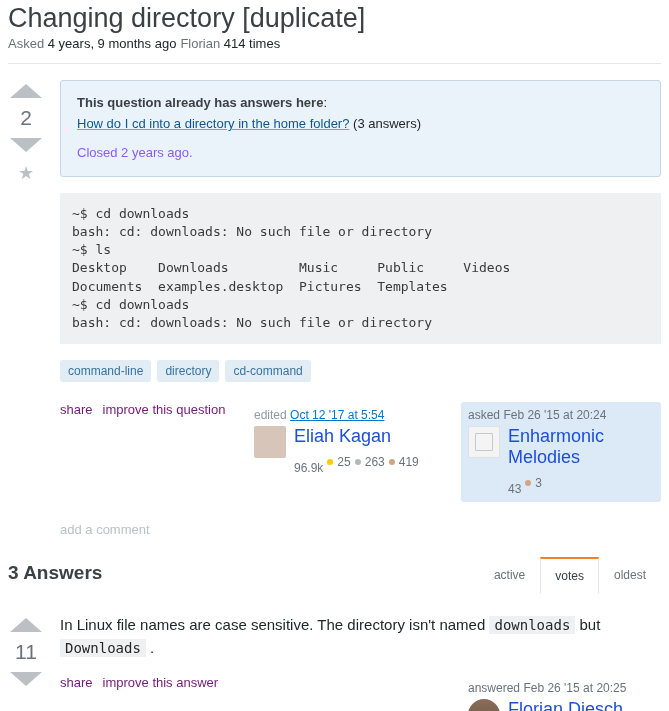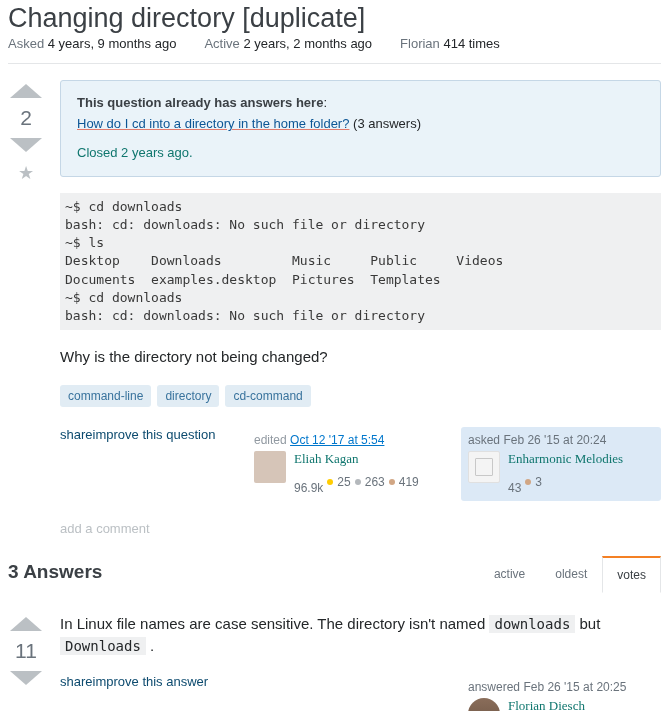--- a/index.html
+++ b/index.html
@@ -1,50 +1,50 @@
 <!DOCTYPE html>
 <html><head>
 <meta charset="utf-8">
 <style>
 * { margin: 0; padding: 0; box-sizing: border-box; }
 body { font-family: Arial, Helvetica, sans-serif; font-size: 13px; color: #232629; background: #fff; padding: 0 8px; width: 669px; }
 h1 { font-size: 27px; font-weight: 400; color: #3b4045; line-height: 1.35; }
-.meta-row { display: flex; gap: 28px; margin-bottom: 12px; font-size: 13px; color: #6a737c; }
+.meta-row { display: flex; gap: 4px; margin-bottom: 12px; font-size: 13px; color: #6a737c; }
 .meta-row .meta-val { color: #232629; }
 .divider { border: none; border-top: 1px solid #e4e6e8; margin: 0 0 16px 0; }
 .post-layout { display: flex; gap: 16px; }
 .vote-cell { width: 36px; display: flex; flex-direction: column; align-items: center; gap: 6px; flex-shrink: 0; }
 .vote-cell svg { cursor: pointer; }
 .vote-count { font-size: 21px; color: #6a737c; text-align: center; }
 .star { color: #bbc0c4; font-size: 18px; cursor: pointer; }
 .post-body { flex: 1; min-width: 0; }
 .notice { background: #fdf7e3; border: 1px solid #e6e1cf; padding: 12px 16px; border-radius: 3px; margin-bottom: 16px; line-height: 1.6; }
 .notice.info { background: #eaf3f9; border-color: #c5d7e6; }
 .notice b { color: #3b4045; }
 .notice a { color: #0c5695; text-decoration: underline; text-decoration-color: #e27b6c; }
-.notice .closed { color: #0f766e; }
-.codeblock { background: #eff0f1; padding: 5px; font-family: Consolas, Menlo, monospace; font-size: 13px; line-height: 1.4; white-space: pre; overflow-x: auto; margin-bottom: 16px; color: #393939; }
+.notice .closed { color: #8b5cf6; }
+.codeblock { background: #eff0f1; padding: 12px; font-family: Consolas, Menlo, monospace; font-size: 13px; line-height: 1.4; white-space: pre; overflow-x: auto; margin-bottom: 16px; color: #393939; }
 .prose { font-size: 15px; line-height: 1.5; margin-bottom: 16px; color: #242729; }
 .tags { display: flex; gap: 6px; margin-bottom: 20px; }
 .tag { background: #e1ecf4; color: #39739d; padding: 4px 8px; border-radius: 3px; font-size: 12px; cursor: pointer; }
-.post-menu { display: flex; font-size: 13px; color: #0c4a6e; }
+.post-menu { display: flex; gap: 10px; font-size: 13px; color: #701a75; }
 .post-menu span { cursor: pointer; }
 .sig-row { display: flex; justify-content: space-between; align-items: flex-start; margin-bottom: 20px; }
 .sig-box { width: 200px; padding: 6px 7px; font-size: 12px; color: #6a737c; border-radius: 3px; }
 .sig-box.owner { background: #dce9f6; }
 .sig-box .action { margin-bottom: 4px; }
 .sig-box .action .ts { color: #6a737c; }
 .sig-box.edited .action { color: #9199a1; }
 .sig-box.edited .action a { color: #0077cc; }
 .sig-user { display: flex; gap: 8px; }
 .avatar { width: 32px; height: 32px; background: #d6c5b8; border-radius: 2px; flex-shrink: 0; }
 .avatar.blank { background: #f4f4f4; border: 1px solid #e0e0e0; position: relative; }
 .avatar.blank::after { content: ""; position: absolute; inset: 6px; border: 1px solid #c8c8c8; border-radius: 1px; }
 .avatar.round { border-radius: 50%; background: linear-gradient(#8a6d5a, #6b5443); }
-.uname { color: #0f766e; font-size: 13px; cursor: pointer; font-family: Liberation Serif, serif; }
+.uname { color: #1d4ed8; font-size: 18px; cursor: pointer; }
 .rep-row { color: #6a737c; font-size: 12px; display: flex; align-items: center; gap: 4px; margin-top: 2px; }
 .rep { font-weight: normal; color: #6a737c; margin-top: 12px; }
 .badge-dot { width: 6px; height: 6px; border-radius: 50%; display: inline-block; }
 .gold { background: #ffcc01; }
 .silver { background: #b4b8bc; }
 .bronze { background: #d1a684; }
 .add-comment { color: #bbc0c4; font-size: 13px; cursor: pointer; margin-bottom: 20px; }
 .answers-header { display: flex; justify-content: space-between; align-items: baseline; margin-bottom: 20px; }
 .answers-header h2 { font-size: 19px; font-weight: 700; color: #3b4045; }
 .tabs { display: flex; font-size: 12px; color: #6a737c; }
@@ -52,21 +52,20 @@
 .tabs .tab.active { border: 1px solid #e4e6e8; border-top: 2px solid #f48024; border-bottom-color: #fff; color: #3b4045; }
 .inline-code { background: #eff0f1; padding: 1px 5px; font-family: Consolas, Menlo, monospace; font-size: 14px; }
 </style>
 </head>
 <body>
 
 <h1>Changing directory [duplicate]</h1>
 
 <div class="meta-row">
   <div><span>Asked</span> <span class="meta-val">4 years, 9 months ago</span></div>
-  <div><span>Active</span> <span class="meta-val">2 years, 2 months ago</span></div>
   <div><span>Florian</span> <span class="meta-val">414 times</span></div>
 </div>
 
 <hr class="divider">
 
 <div class="post-layout">
   <div class="vote-cell">
     <svg width="36" height="20">
         <path d="M2 18h32L18 4z" fill="#bbc0c4"></path>
       </svg>
@@ -85,21 +84,20 @@
     </div>
 
     <div class="codeblock">~$ cd downloads
 bash: cd: downloads: No such file or directory
 ~$ ls
 Desktop    Downloads         Music     Public     Videos
 Documents  examples.desktop  Pictures  Templates
 ~$ cd downloads
 bash: cd: downloads: No such file or directory</div>
 
-    <div class="prose">Why is the directory not being changed?</div>
 
     <div class="tags">
       <span class="tag">command-line</span>
       <span class="tag">directory</span>
       <span class="tag">cd-command</span>
     </div>
 
     <div class="sig-row">
       <div class="post-menu">
         <span>share</span>
@@ -142,22 +140,22 @@
     </div>
 
     <div class="add-comment">add a comment</div>
   </div>
 </div>
 
 <div class="answers-header">
   <h2>3 Answers</h2>
   <div class="tabs">
     <div class="tab">active</div>
+    <div class="tab active">votes</div>
     <div class="tab">oldest</div>
-    <div class="tab active">votes</div>
   </div>
 </div>
 
 <div class="post-layout">
   <div class="vote-cell">
     <svg width="36" height="20">
         <path d="M2 18h32L18 4z" fill="#bbc0c4"></path>
       </svg>
     <div class="vote-count">11</div>
     <svg width="36" height="20">

